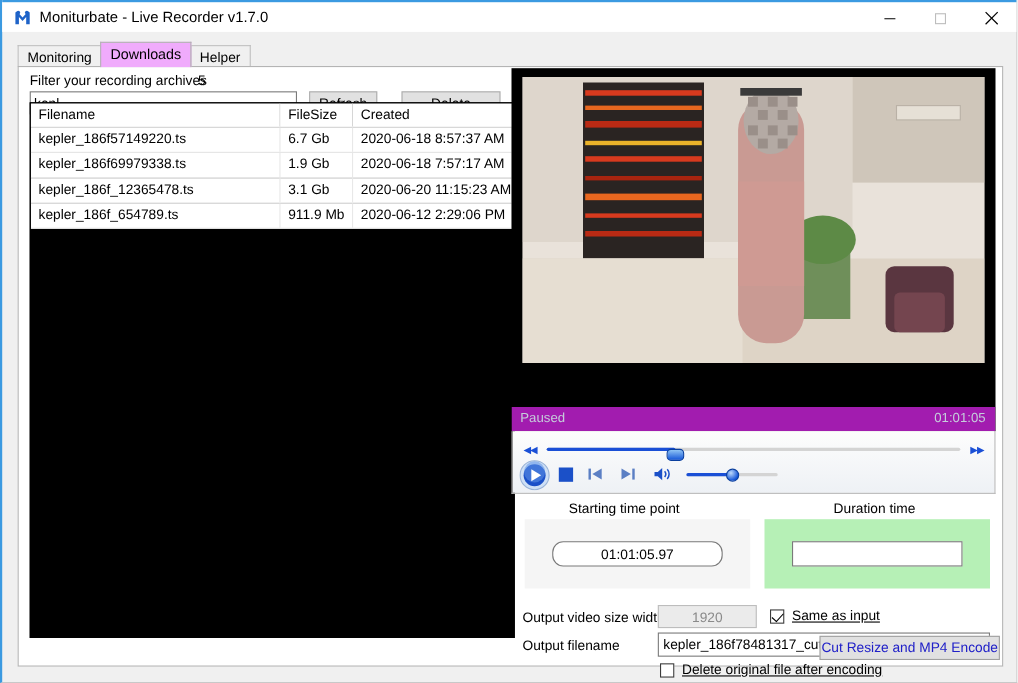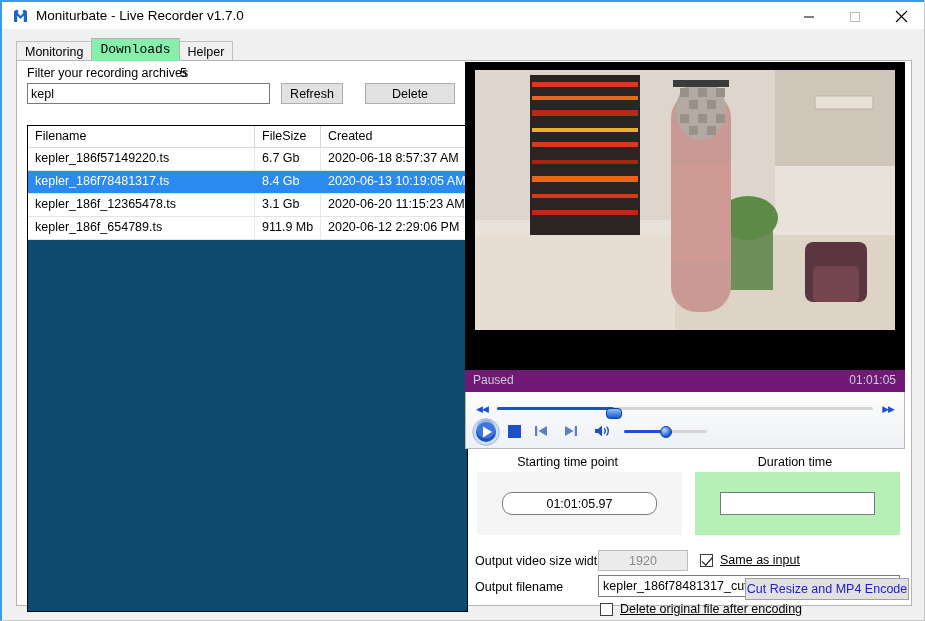--- a/index.html
+++ b/index.html
@@ -36,23 +36,22 @@
   
   .tabstrip{
     position:absolute;left:14px;top:39px;height:22px;display:flex;align-items:flex-end;
   }
   .tab{
     height:20px;line-height:20px;padding:0 8px;box-sizing:border-box;
     background:#f0f0f0;border:1px solid #c0c0c0;border-bottom:none;
     font-size:12.5px;color:#000;margin-right:-1px;position:relative;
   }
   .tab.active{
-    background:#86efac;height:23px;line-height:22px;font-size:13px;z-index:3;
+    background:#f0abfc;height:23px;line-height:22px;font-size:13px;z-index:3;
     border-color:#b4b4b4;
-    font-family:Liberation Mono, monospace;
   }
   .tabpage{
     position:absolute;left:14px;top:60px;width:896px;height:546px;
     background:#ffffff;border:1px solid #b4b4b4;box-sizing:border-box;
   }
   
   .filter-label{position:absolute;left:10px;top:5px;font-size:12.5px;}
   .filter-count{position:absolute;left:163px;top:5px;font-size:12.5px;}
   .filter-input{
     position:absolute;left:10px;top:22px;width:243px;height:21px;box-sizing:border-box;
@@ -60,22 +59,22 @@
     padding:0 3px;color:#000;outline:none;
   }
   .btn{
     box-sizing:border-box;background:#e1e1e1;border:1px solid #adadad;
     font-family:inherit;font-size:12.5px;color:#000;cursor:default;
     display:flex;align-items:center;justify-content:center;
   }
   .btn-refresh{position:absolute;left:264px;top:22px;width:62px;height:21px;}
   .btn-delete{position:absolute;left:348px;top:22px;width:90px;height:21px;}
   .grid{
-    position:absolute;left:10px;top:64px;width:441px;height:487px;
-    border:1px solid #000;box-sizing:border-box;background:#0c4a6e;overflow:hidden;
+    position:absolute;left:10px;top:32px;width:441px;height:487px;
+    border:1px solid #000;box-sizing:border-box;background:#000000;overflow:hidden;
   }
   .grid-head{display:flex;height:21px;background:#fff;border-bottom:1px solid #d6d6d6;}
   .gh{
     box-sizing:border-box;height:21px;line-height:20px;padding-left:7px;
     font-size:12.5px;border-right:1px solid #d6d6d6;background:#fff;color:#000;
     overflow:hidden;white-space:nowrap;
   }
   .c1{width:227px;} .c2{width:66px;} .c3{width:145px;border-right:none;}
   .row{display:flex;height:22px;background:#fff;border-bottom:1px solid #e4e4e4;}
   .row.sel{background:#2a8aef;}
@@ -84,21 +83,21 @@
     box-sizing:border-box;height:22px;line-height:21px;padding-left:7px;
     font-size:12.5px;border-right:1px solid #e8e8e8;overflow:hidden;white-space:nowrap;
   }
   
   .player{
     position:absolute;left:448px;top:1px;width:440px;height:330px;
     background:#000;box-sizing:border-box;overflow:hidden;
   }
   .video-ph{position:absolute;left:10px;top:8px;width:420px;height:260px;overflow:hidden;background:#efe9e2;}
   .vstatus{
-    position:absolute;left:0;right:0;bottom:0;height:22px;background:#701a75;
+    position:absolute;left:0;right:0;bottom:0;height:22px;background:#a21caf;
   }
   .vstatus .st{position:absolute;left:8px;top:3px;font-size:12px;color:#c5cddb;}
   .vstatus .tm{position:absolute;right:9px;top:3px;font-size:12px;color:#c5cddb;}
   .transport{
     position:absolute;left:448px;top:331px;width:440px;height:57px;box-sizing:border-box;
     border:1px solid #b9b9b9;border-top:none;
     background:linear-gradient(#fdfdfd,#eef1f5);
   }
   .seekrow{position:absolute;left:0;top:8px;width:100%;height:16px;}
   .rew,.ffwd{position:absolute;top:4px;color:#1a4fd6;font-size:9px;letter-spacing:-1px;}
@@ -206,24 +205,24 @@
       <div class="grid-head">
         <div class="gh c1">Filename</div>
         <div class="gh c2">FileSize</div>
         <div class="gh c3">Created</div>
       </div>
       <div class="row">
         <div class="cell c1">kepler_186f57149220.ts</div>
         <div class="cell c2">6.7 Gb</div>
         <div class="cell c3">2020-06-18 8:57:37 AM</div>
       </div>
-      <div class="row sel">
-        <div class="cell c1">kepler_186f78481317.ts</div>
-        <div class="cell c2">8.4 Gb</div>
-        <div class="cell c3">2020-06-13 10:19:05 AM</div>
+      <div class="row">
+        <div class="cell c1">kepler_186f69979338.ts</div>
+        <div class="cell c2">1.9 Gb</div>
+        <div class="cell c3">2020-06-18 7:57:17 AM</div>
       </div>
       <div class="row">
         <div class="cell c1">kepler_186f_12365478.ts</div>
         <div class="cell c2">3.1 Gb</div>
         <div class="cell c3">2020-06-20 11:15:23 AM</div>
       </div>
       <div class="row">
         <div class="cell c1">kepler_186f_654789.ts</div>
         <div class="cell c2">911.9 Mb</div>
         <div class="cell c3">2020-06-12 2:29:06 PM</div>

